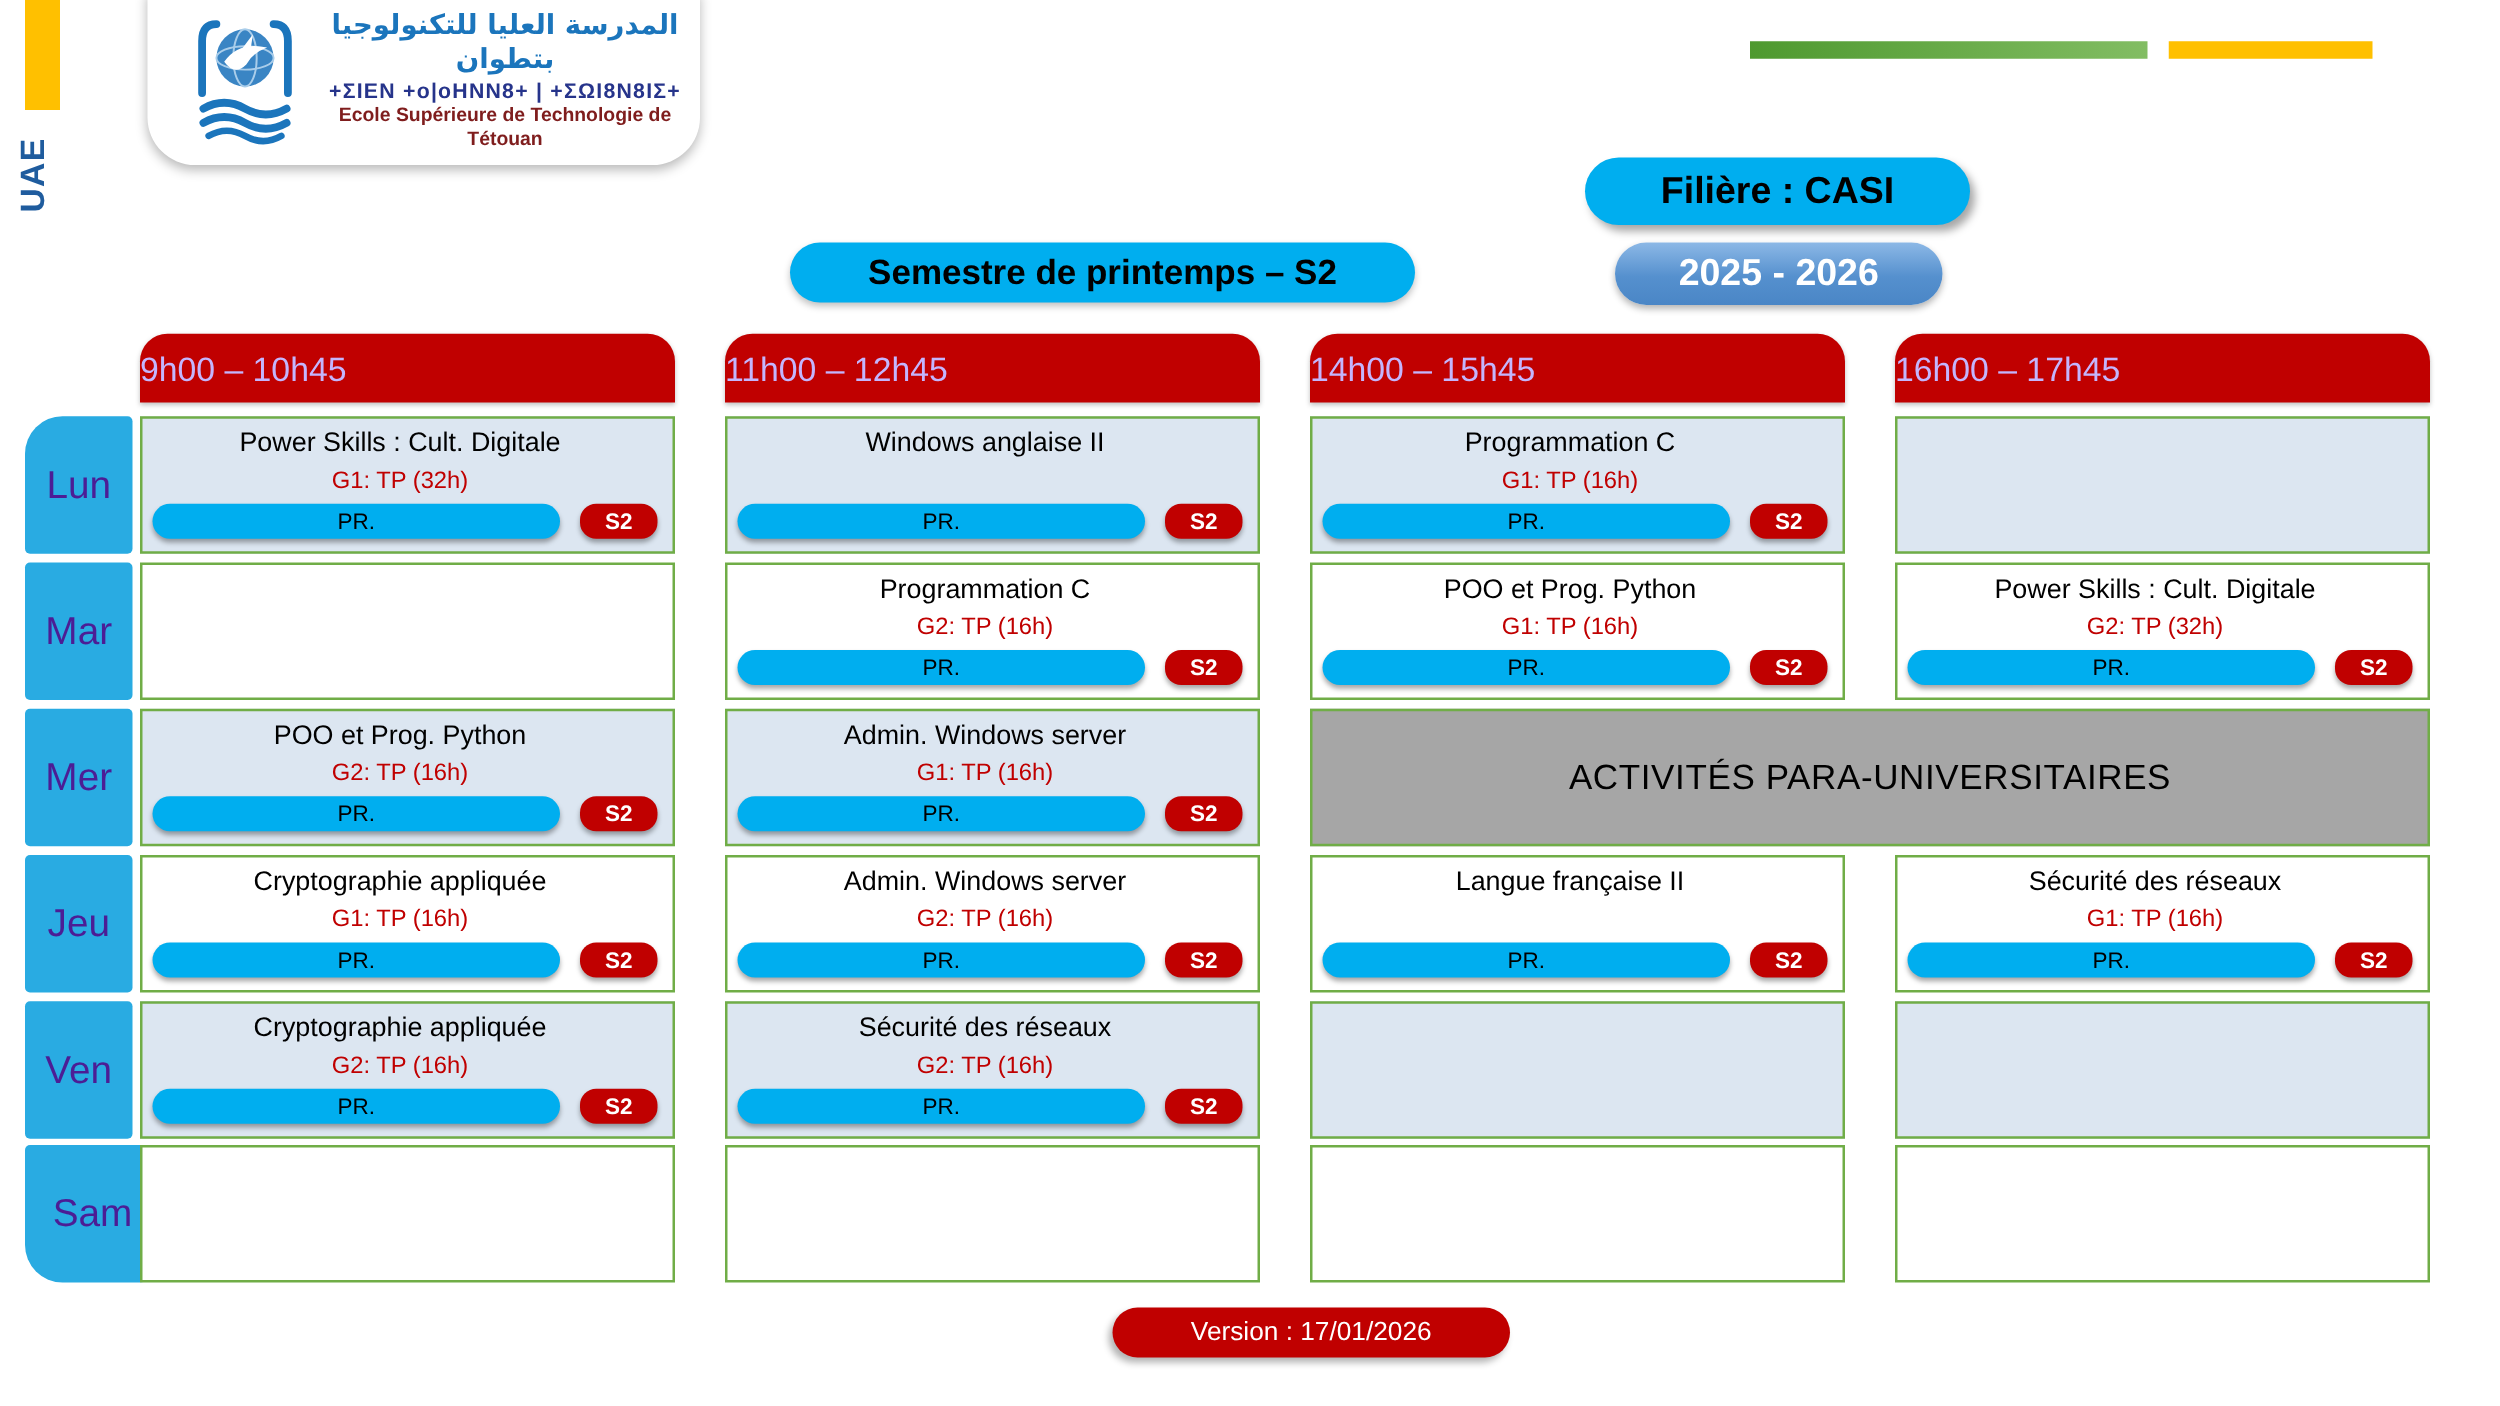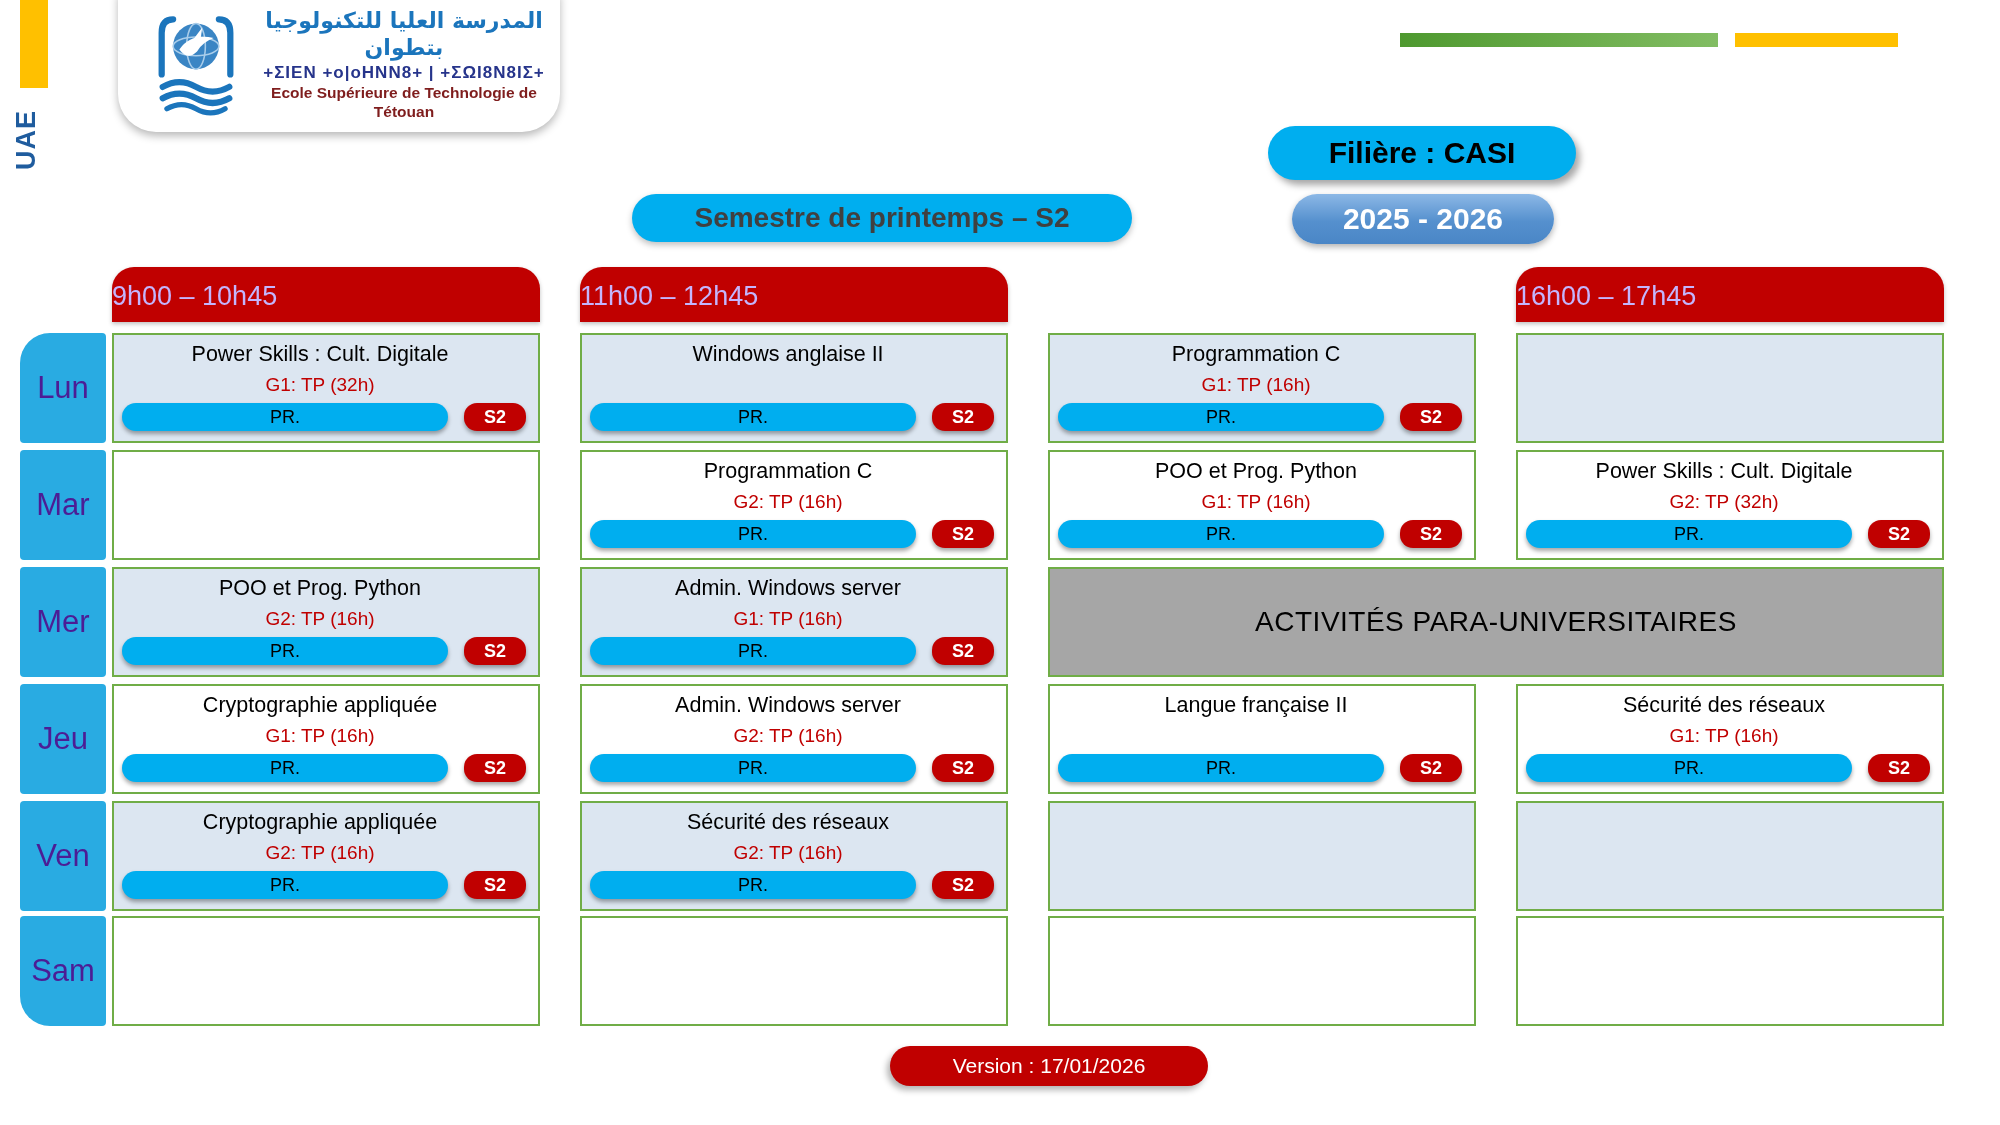--- a/index.html
+++ b/index.html
@@ -32,21 +32,21 @@
   
   .pill{position:absolute;text-align:center;box-sizing:border-box;}
   .title-pill{
     left:632px;top:128px;width:500px;height:54px;line-height:54px;border-radius:27px;
     background:linear-gradient(180deg,#8CB8E6 0%,#5590CE 55%,#4A86C6 100%);
     color:#fff;font-size:32px;font-weight:bold;letter-spacing:.5px;
     box-shadow:0 4px 7px rgba(0,0,0,.35);
   }
   .subtitle-pill{
     left:632px;top:194px;width:500px;height:48px;line-height:48px;border-radius:24px;
-    background:var(--pill-cyan);color:#404040;font-size:28px;font-weight:bold;
+    background:var(--pill-cyan);color:#000000;font-size:28px;font-weight:bold;
     box-shadow:0 3px 6px rgba(0,0,0,.25);
   }
   .filiere-pill{
     left:1268px;top:126px;width:308px;height:54px;line-height:54px;border-radius:27px;
     background:var(--pill-cyan);color:#000;font-size:30px;font-weight:bold;
     box-shadow:4px 5px 7px rgba(0,0,0,.35);
   }
   .year-pill{
     left:1292px;top:194px;width:262px;height:50px;line-height:50px;border-radius:25px;
     background:linear-gradient(180deg,#8CB8E6 0%,#5590CE 55%,#4A86C6 100%);
@@ -59,21 +59,21 @@
     position:absolute;height:55px;line-height:58px;background:var(--dark-red);
     border-radius:22px 22px 0 0;color:#c4b5fd;font-size:27px;text-align:left;
     box-shadow:0 2px 4px rgba(0,0,0,.25);
   }
   .day-label{
     position:absolute;left:20px;width:86px;background:var(--cyan);
     display:flex;align-items:center;justify-content:center;
     font-size:31px;color:#4c1d95;border-radius:4px;
   }
   .day-label.first{border-radius:30px 4px 4px 4px;}
-  .day-label.last{border-radius:4px 4px 4px 30px;}
+  .day-label.last{border-radius:4px 4px 4px 30px;padding-left:11px;}
   .cell{
     position:absolute;box-sizing:border-box;border:2px solid var(--border-green);
     background:#fff;display:flex;flex-direction:column;justify-content:space-between;
     padding:7px 12px 10px 0;
   }
   .cell.shaded{background:var(--cell-shaded);}
   .cell .course-title{font-size:21.5px;color:#000;text-align:center;}
   .cell .course-group{font-size:19px;color:var(--dark-red);text-align:center;min-height:22px;}
   .cell .cell-bottom{display:flex;align-items:center;}
   .room-pill{
@@ -128,20 +128,21 @@
   <div class="bar-green"></div>
   <div class="bar-yellow"></div>
 
   <div class="pill subtitle-pill">Semestre de printemps – S2</div>
   <div class="pill filiere-pill">Filière : CASI</div>
   <div class="pill year-pill">2025 - 2026</div>
 
   <div id="grid">
       <div class="time-header" style="left: 112px; top: 267px; width: 428px;">9h00 – 10h45</div>
       <div class="time-header" style="left: 580px; top: 267px; width: 428px;">11h00 – 12h45</div>
+      <div class="time-header" style="left: 1048px; top: 267px; width: 428px;">14h00 – 15h45</div>
       <div class="time-header" style="left: 1516px; top: 267px; width: 428px;">16h00 – 17h45</div>
       <div class="day-label first" style="top: 333px; height: 110px;">Lun</div>
       <div class="cell shaded" style="left: 112px; top: 333px; width: 428px; height: 110px;">
         <div class="course-title">Power Skills : Cult. Digitale</div>
         <div class="course-group">G1: TP (32h)</div>
         <div class="cell-bottom">
           <div class="room-pill">PR.</div>
           <div class="sem-badge">S2</div>
         </div>
       </div>

